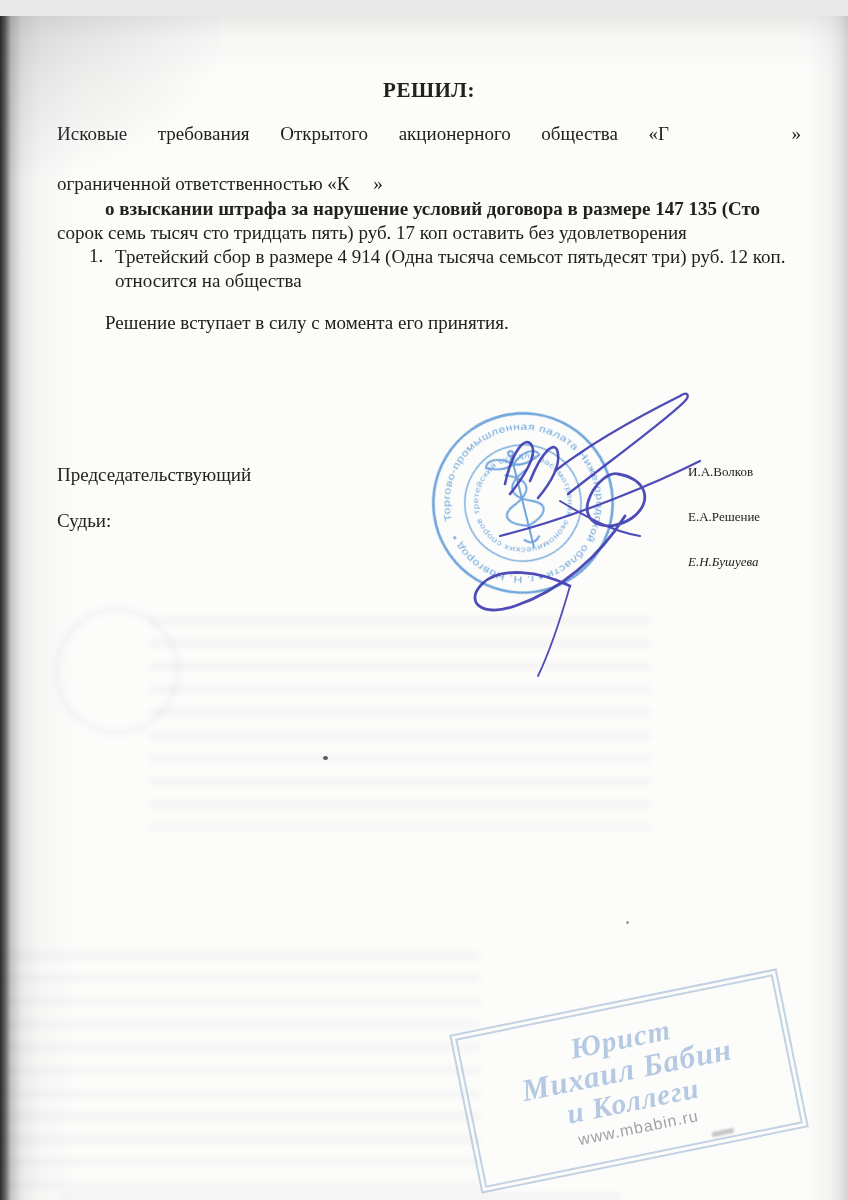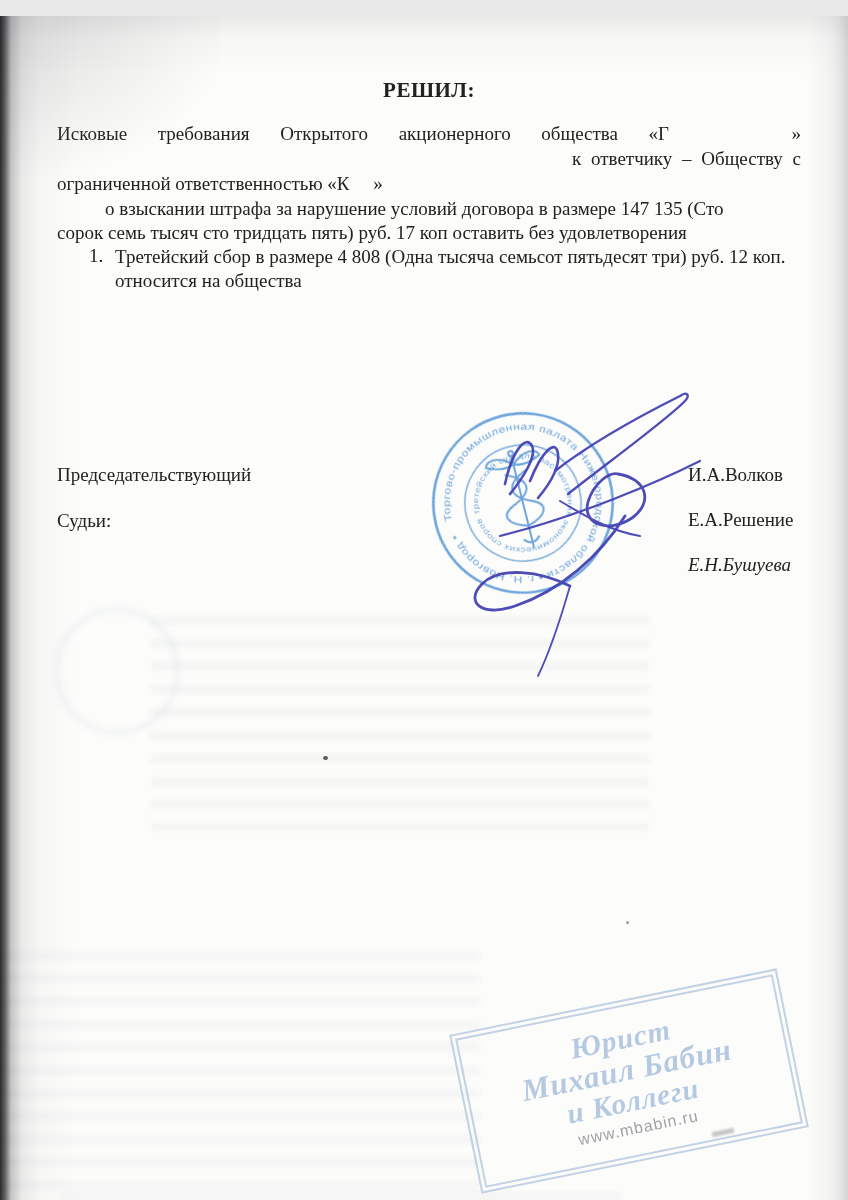--- a/index.html
+++ b/index.html
@@ -20,21 +20,21 @@
   .corner-tl{position:absolute;left:0;top:0;width:220px;height:160px;z-index:4;pointer-events:none;
     background:radial-gradient(ellipse at 0% 0%, rgba(110,110,115,.22), rgba(150,150,155,.08) 55%, rgba(180,180,185,0) 75%);}
   
   .tline{position:absolute;left:57px;width:744px;font-size:19px;line-height:24px;white-space:pre-wrap;}
   .heading{position:absolute;left:57px;top:62px;width:744px;text-align:center;
     font-size:21px;font-weight:bold;letter-spacing:.5px;}
   .jline{text-align:justify;text-align-last:justify;}
   .rline{text-align:right;word-spacing:5px;}
   .marker{position:absolute;font-size:19px;}
   .sig-label{position:absolute;left:57px;font-size:19px;}
-  .sig-name{position:absolute;left:688px;font-size:19px;}
+  .sig-name{position:absolute;left:688px;font-size:13px;}
   
   .stamp-wrap{position:absolute;left:416px;top:380px;width:214px;height:214px;z-index:2;
     transform:rotate(-14deg);opacity:.88;filter:blur(.2px);}
   .sig-wrap{position:absolute;left:410px;top:350px;width:400px;height:330px;z-index:3;opacity:.92;}
   
   .wm{position:absolute;left:462px;top:984px;width:334px;height:162px;z-index:1;
     transform:rotate(-11.5deg);border:2px solid rgba(163,187,216,.65);padding:3px;box-sizing:border-box;}
   .wm-inner{width:100%;height:100%;border:2px solid rgba(163,187,216,.65);box-sizing:border-box;
     display:flex;flex-direction:column;align-items:center;justify-content:center;gap:0;}
   .wm-l1{font-style:italic;font-weight:bold;font-size:29px;line-height:30px;color:#b5c9e2;letter-spacing:1px;}
@@ -58,29 +58,29 @@
   <div class="ghost ghost-lines" style="left:150px;top:600px;width:500px;height:215px;opacity:.8;"></div>
   <div class="ghost ghost-lines" style="left:0px;top:935px;width:480px;height:250px;opacity:.75;"></div>
   <div class="ghost ghost-lines" style="left:60px;top:1176px;width:560px;height:18px;opacity:.9;"></div>
   <div class="speck" style="left:323px;top:740px;width:5px;height:4px;"></div>
   <div class="speck" style="left:626px;top:905px;width:3px;height:3px;opacity:.6;"></div>
   <div class="smudge" style="left:712px;top:1114px;width:22px;height:5px;transform:rotate(-12deg);"></div>
 
   <div class="heading">РЕШИЛ:</div>
 
   <div class="tline jline" style="top:106px;">Исковые требования Открытого акционерного общества «Г&nbsp;&nbsp;&nbsp;&nbsp;»</div>
-  <div class="tline rline" style="top:131px;">к ответчику – Обществу с</div>
   <div class="tline" style="top:156px;">ограниченной ответственностью «К&nbsp;&nbsp;&nbsp;&nbsp;&nbsp;»</div>
-  <div class="tline" style="top:181px;left:105px;width:700px;">о взыскании штрафа за нарушение условий договора в размере 147 135 (Сто</div>
+  <div class="tline" style="top:181px;left:105px;width:700px;font-weight:bold;">о взыскании штрафа за нарушение условий договора в размере 147 135 (Сто</div>
   <div class="tline" style="top:205px;">сорок семь тысяч сто тридцать пять) руб. 17 коп оставить без удовлетворения</div>
 
   <div class="marker" style="left:89px;top:229px;">1.</div>
-  <div class="tline" style="top:229px;left:115px;width:695px;">Третейский сбор в размере 4 808 (Одна тысяча семьсот пятьдесят три) руб. 12 коп.</div>
+  <div class="tline" style="top:229px;left:115px;width:695px;">Третейский сбор в размере 4 914 (Одна тысяча семьсот пятьдесят три) руб. 12 коп.</div>
   <div class="tline" style="top:253px;left:115px;width:695px;">относится на общества</div>
 
+  <div class="tline" style="top:295px;left:105px;width:700px;">Решение вступает в силу с момента его принятия.</div>
 
   <div class="sig-label" style="top:448px;">Председательствующий</div>
   <div class="sig-label" style="top:494px;">Судьи:</div>
   <div class="sig-name" style="top:448px;">И.А.Волков</div>
   <div class="sig-name" style="top:493px;">Е.А.Решение</div>
   <div class="sig-name" style="top:538px;font-style:italic;">Е.Н.Бушуева</div>
 
   <div class="stamp-wrap">
     <svg viewBox="0 0 210 210" width="214" height="214">
       <g stroke="#4a8fd4" fill="none">

